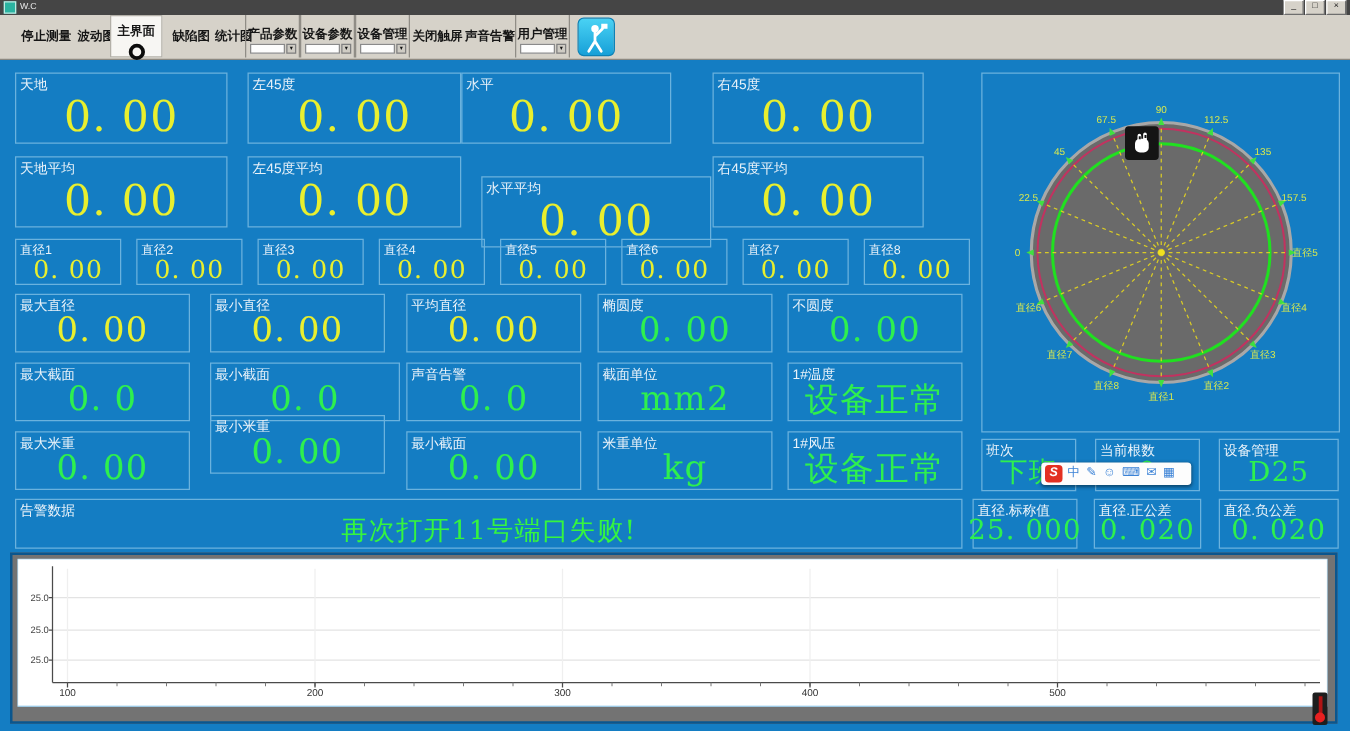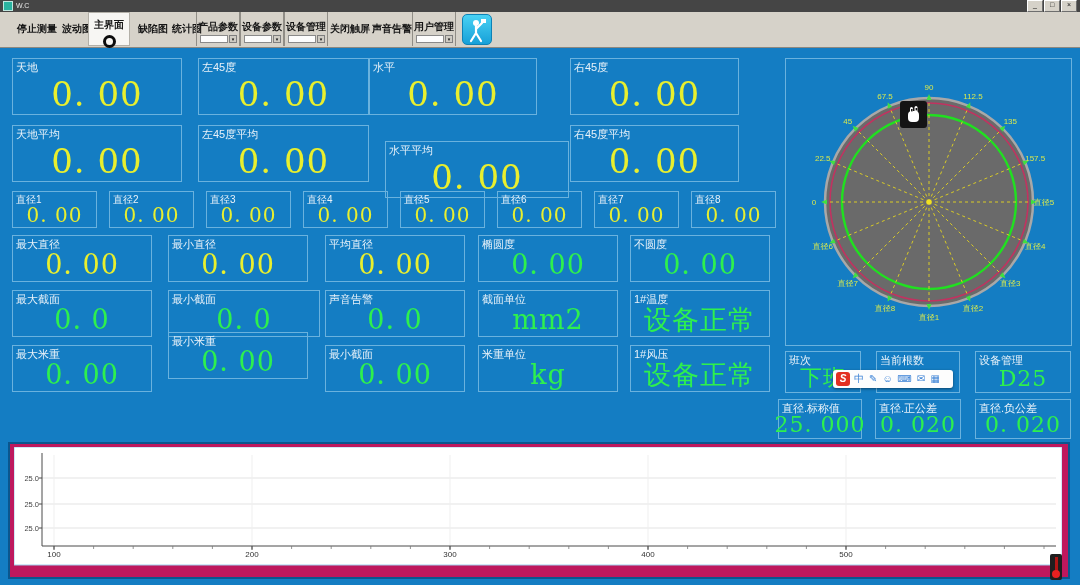--- a/index.html
+++ b/index.html
@@ -35,21 +35,21 @@
   #alarm-msg{position:absolute;left:0;right:0;top:10px;bottom:0;display:flex;align-items:center;justify-content:center;
     font-family:"DejaVu Serif","Liberation Serif",serif;font-size:21px;color:#35f53f;letter-spacing:1px;}
   #polar-panel{position:absolute;left:785px;top:10px;width:287px;height:288px;border:1px solid #6ab2de;box-sizing:border-box;}
   #cursor-box{position:absolute;left:900px;top:53px;width:27px;height:27px;background:#141414;border-radius:3px;z-index:8;display:flex;align-items:center;justify-content:center;}
   
   #ime-bar{position:absolute;left:833px;top:322px;width:120px;height:18px;background:#fdfdfd;border-radius:3px;
     box-shadow:0 1px 3px rgba(0,0,0,.45);display:flex;align-items:center;gap:4px;padding:0 3px;z-index:9;box-sizing:border-box;}
   #ime-logo{width:14px;height:14px;background:#e33022;color:#fff;border-radius:3px;font-weight:bold;font-size:10px;text-align:center;line-height:14px;font-style:italic;flex:none;}
   .ime-ic{font-size:10px;color:#3b82d6;line-height:16px;}
   
-  #chart-frame{position:absolute;left:8px;top:394px;width:1062px;height:137px;border:2px solid #0a568e;background:#be185d;box-sizing:border-box;}
+  #chart-frame{position:absolute;left:8px;top:394px;width:1062px;height:137px;border:2px solid #0a568e;background:#737373;box-sizing:border-box;}
   #trend-svg{position:absolute;left:4px;top:3px;}
   #red-widget{position:absolute;left:1050px;top:506px;width:12px;height:26px;background:#1e1e1e;border-radius:2px;z-index:6;}
   #red-widget .red-dot{position:absolute;bottom:2px;left:2px;width:8px;height:8px;border-radius:50%;background:#e82020;}
   #red-widget .red-stem{position:absolute;top:3px;left:4.5px;width:3px;height:14px;background:#b01414;}
   text{font-family:"Liberation Sans","DejaVu Sans",sans-serif;}
 </style>
 </head>
 <body>
 
 <div id="window">
@@ -97,20 +97,24 @@
       <div class="tb-icon" style="left: 462px; width: 30px;">
         <svg width="22" height="26" viewBox="0 0 22 26">
           <circle cx="10" cy="6" r="3" fill="#fff"></circle>
           <path d="M10 9 L10 16 M10 16 L5 24 M10 16 L15 24 M10 12 L16 6" stroke="#fff" stroke-width="2.2" fill="none" stroke-linecap="round"></path>
           <rect x="15" y="2" width="5" height="4" fill="#fff"></rect>
         </svg>
       </div>
     </div>
 
   <div id="main">
+    <div id="alarm-box" class="m-box">
+      <span class="box-label">告警数据</span>
+      <div id="alarm-msg">再次打开11号端口失败!</div>
+    </div>
 
     <div id="polar-panel">
       <svg id="polar-svg" width="285" height="286">
           <circle cx="143" cy="143" r="104" fill="#6a6a6a" stroke="#a8a8a8" stroke-width="2.5"></circle>
           <circle cx="143" cy="143" r="99" fill="none" stroke="#c23260" stroke-width="1.6"></circle>
           <circle cx="143" cy="143" r="87" fill="none" stroke="#20e020" stroke-width="2.4"></circle>
           <line x1="143" y1="143" x2="244" y2="143" stroke="#d9cb26" stroke-width="1" stroke-dasharray="3,3"></line>
           <polygon points="251,143 245,145.5 245,140.5" fill="#40e040"></polygon>
           <line x1="143" y1="143" x2="236.31183278363994" y2="104.34897333112593" stroke="#d9cb26" stroke-width="1" stroke-dasharray="3,3"></line>
           <polygon points="242.77898951121898,101.6701893045703 238.19242089706398,106.27598873003905 236.27900373523852,101.65659106748262" fill="#40e040"></polygon>

